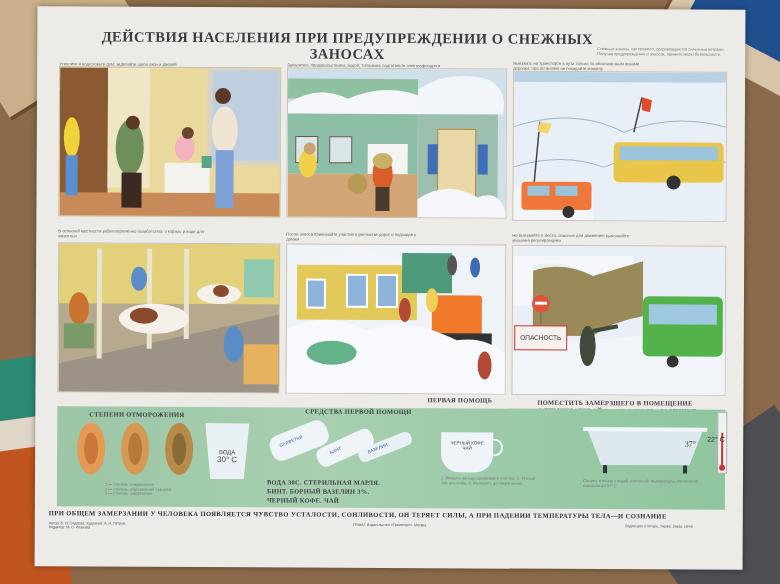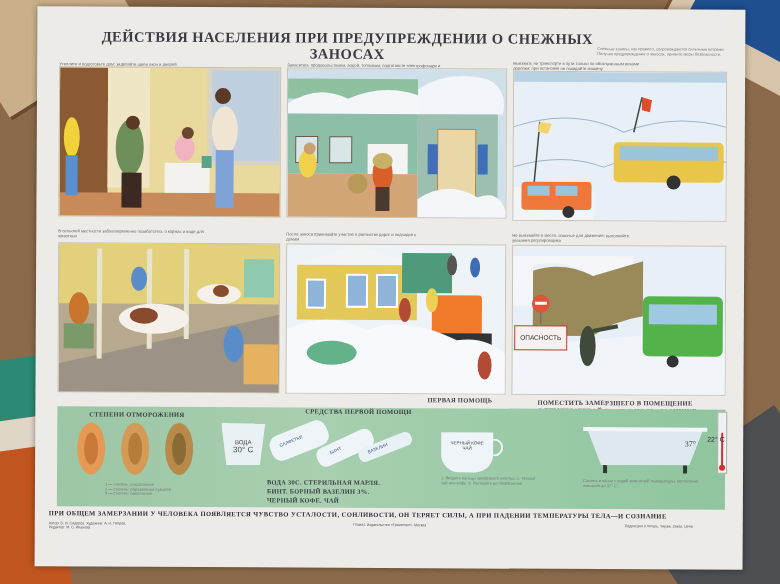--- a/index.html
+++ b/index.html
@@ -219,21 +219,21 @@
       <ellipse cx="106" cy="28" rx="14" ry="26" fill="#b88a4a"></ellipse>
       <ellipse cx="106" cy="28" rx="7" ry="16" fill="#8a6a36"></ellipse>
     </svg>
     <div class="tiny" style="left:48px;top:76px;width:80px;">
       <div>1 — степень: покраснение</div>
       <div>2 — степень: образование пузырей</div>
       <div>3 — степень: омертвение</div>
     </div>
 
     <div class="label-bold" style="left:248px;top:0px;">СРЕДСТВА ПЕРВОЙ ПОМОЩИ</div>
-    <div style="position:absolute;left:164px;top:16px;width:44px;height:42px;background:#eaf1f4;clip-path:polygon(0 0,100% 0,88% 100%,12% 100%);text-align:center;font-family:'Liberation Sans',sans-serif;font-size:6px;color:#444;padding-top:16px;">
+    <div style="position:absolute;left:148px;top:16px;width:44px;height:56px;background:#eaf1f4;clip-path:polygon(0 0,100% 0,88% 100%,12% 100%);text-align:center;font-family:'Liberation Sans',sans-serif;font-size:6px;color:#444;padding-top:26px;">
       <div>ВОДА</div>
       <div style="font-size:8px;">30° С</div>
     </div>
     <div style="position:absolute;left:212px;top:20px;width:60px;height:26px;background:#eef4f8;border-radius:10px;transform:rotate(-22deg);font-size:4.5px;color:#3b5ba8;padding:8px 10px;font-family:'Liberation Sans',sans-serif;"><span>САЛФЕТКИ</span></div>
     <div style="position:absolute;left:258px;top:30px;width:60px;height:20px;background:#eef4f8;border-radius:8px;transform:rotate(-25deg);font-size:4.5px;color:#3b5ba8;padding:6px 14px;font-family:'Liberation Sans',sans-serif;"><span>БИНТ</span></div>
     <div style="position:absolute;left:300px;top:32px;width:56px;height:14px;background:#e9f1f5;border-radius:6px;transform:rotate(-22deg);font-size:4.5px;color:#3b5ba8;padding:3px 10px;font-family:'Liberation Sans',sans-serif;"><span>ВАЗЕЛИН</span></div>
     <div class="label-bold" style="left:210px;top:70px;line-height:9px;font-size:6.4px;">
       <div>ВОДА 30С. СТЕРИЛЬНАЯ МАРЛЯ.</div>
       <div>БИНТ. БОРНЫЙ ВАЗЕЛИН 3%.</div>
       <div>ЧЕРНЫЙ КОФЕ. ЧАЙ</div>

